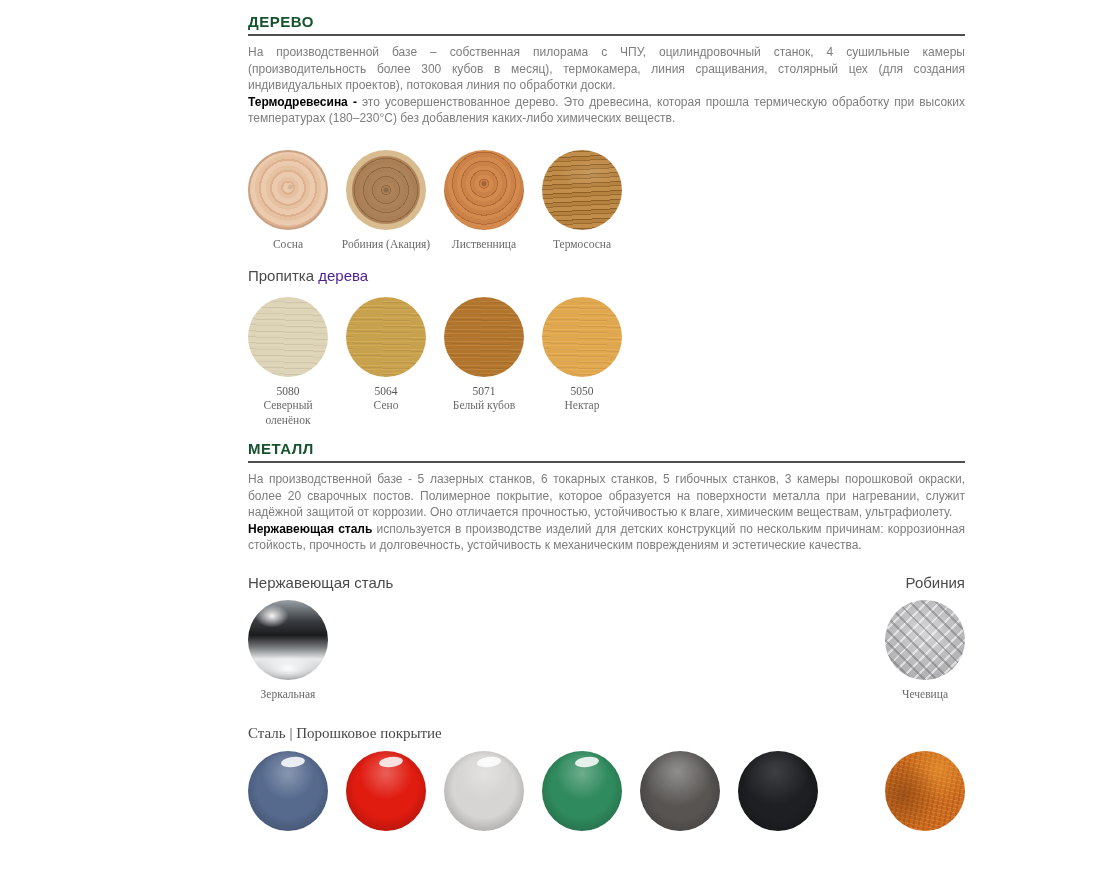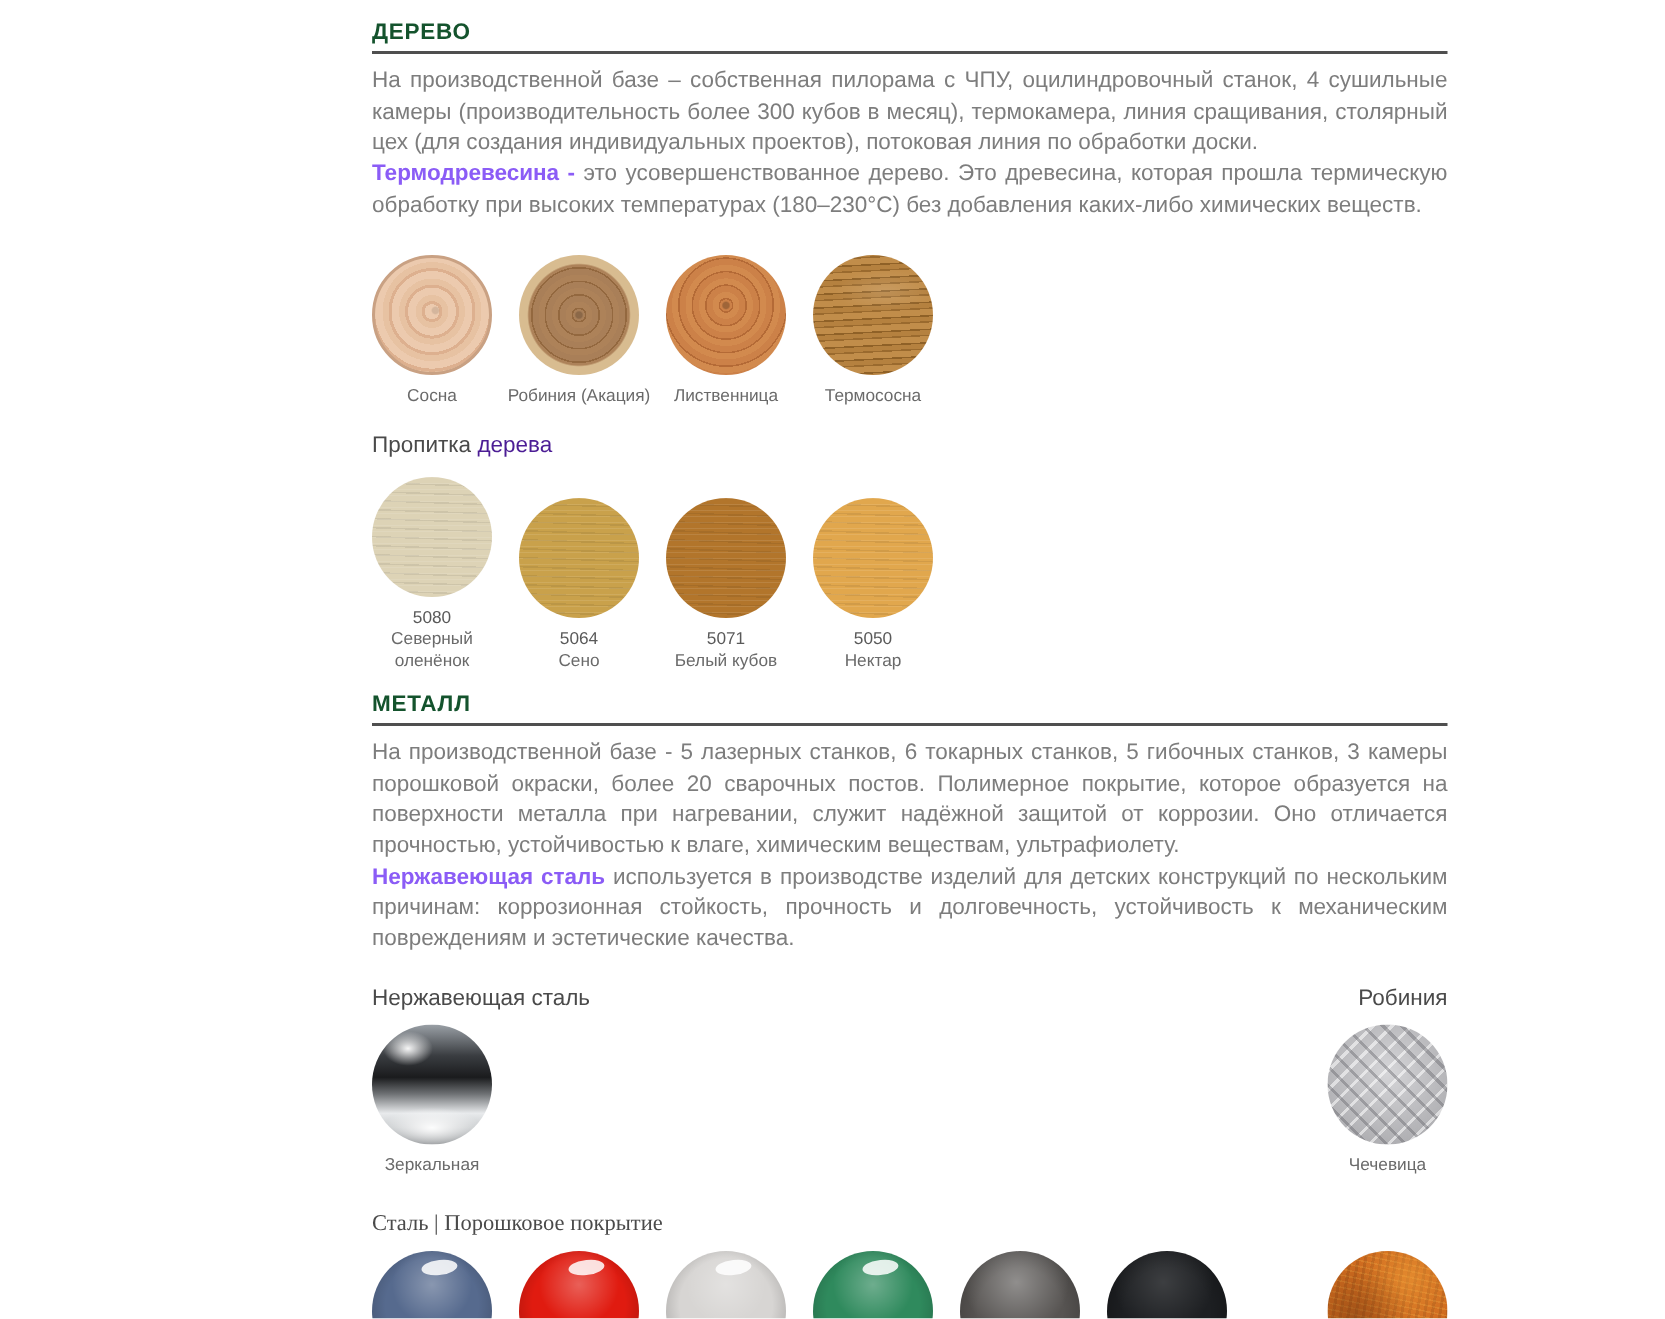--- a/index.html
+++ b/index.html
@@ -4,28 +4,28 @@
 <style>
   * { margin:0; padding:0; box-sizing:border-box; }
   html,body { background:#ffffff; }
   body { font-family:"Liberation Sans","DejaVu Sans",sans-serif; }
   .page { position:relative; width:1110px; height:879px; background:#fff; overflow:hidden; }
   .content { position:absolute; left:248px; top:0; width:717px; }
 
   h1.sec-title { font-size:15px; font-weight:bold; color:#14532d; letter-spacing:.5px; margin-top:13px; margin-bottom:4px; }
   .rule { border:none; border-top:2px solid #4f4f4f; margin:0 0 8px 0; }
 
-  p.body { font-size:15px; line-height:1.38; color:#7d7d7d; text-align:justify; }
-  p.body .lead { color:#8b5cf6; font-weight:bold; }
+  p.body { font-size:12px; line-height:1.38; color:#7d7d7d; text-align:justify; }
+  p.body .lead { color:#000000; font-weight:bold; }
 
   .subhead { font-size:15px; color:#4a4a4a; }
   .subhead .sub2 { color:#4c1d95; }
   .subhead-row { display:flex; justify-content:space-between; align-items:baseline; }
 
-  .row { display:flex; gap:18px; align-items:flex-end; }
+  .row { display:flex; gap:18px; align-items:flex-start;font-family:Liberation Serif, serif; }
   .cell { width:80px; display:flex; flex-direction:column; align-items:center; flex:0 0 auto; }
   .cell .cap { margin-top:7px; font-size:11.5px; color:#6a6a6a; text-align:center; width:124px; margin-left:-22px; margin-right:-22px; line-height:1.25; }
   .cell .cap.wrap { width:94px; margin-left:-7px; margin-right:-7px; }
   .cap .code { display:block; color:#595959; }
   .push-right { margin-left:auto; }
 
   .circle, .ball { width:80px; height:80px; border-radius:50%; position:relative; flex:0 0 auto; }
 
   
   .wood-pine { border:2px solid #c9a183;

